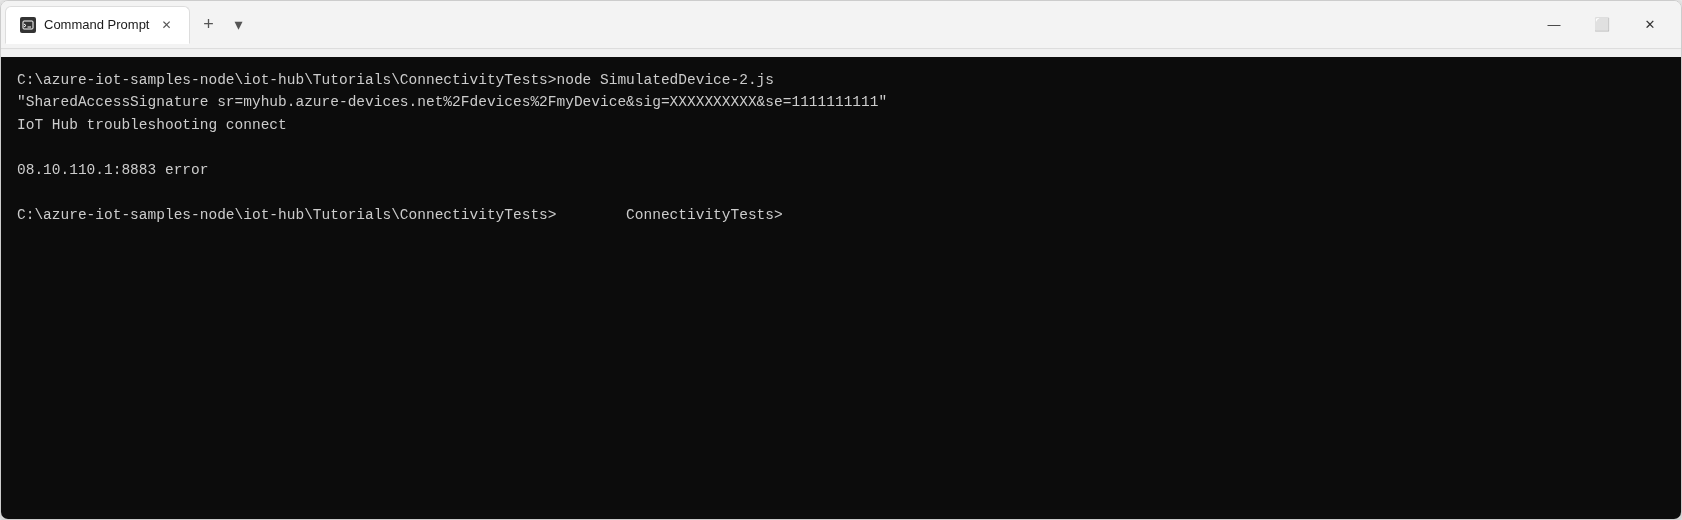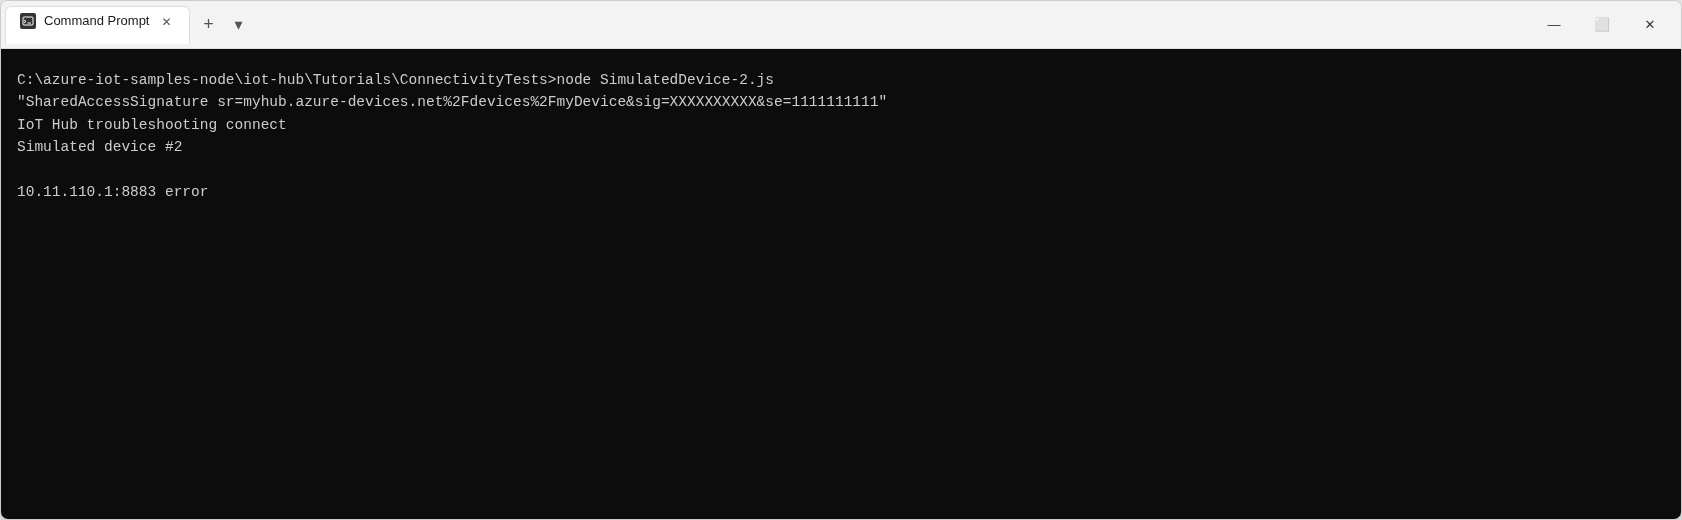--- a/index.html
+++ b/index.html
@@ -32,21 +32,21 @@
       align-items: center;
       background: #f3f3f3;
       height: 48px;
       padding: 0 4px;
       flex-shrink: 0;
       border-bottom: 1px solid #ddd;
     }
 
     .tab {
       display: flex;
-      align-items: flex-start;
+      align-items: center;
       gap: 8px;
       padding: 6px 14px;
       background: #ffffff;
       border-radius: 6px 6px 0 0;
       border: 1px solid #ddd;
       border-bottom: 1px solid #fff;
       margin-right: 2px;
       height: 38px;
       cursor: pointer;
     }
@@ -126,26 +126,27 @@
       justify-content: center;
       font-size: 13px;
       color: #333;
       cursor: pointer;
       border-radius: 4px;
     }
 
     .terminal-body {
       flex: 1;
       background: #0c0c0c;
-      padding: 20px 16px;
+      padding: 12px 16px;
       overflow: hidden;
       font-family: 'Consolas', 'Courier New', monospace;
       font-size: 14.5px;
       color: #cccccc;
       line-height: 1.55;
+      margin-top: 8px;
     }
 
     .terminal-line {
       white-space: pre;
       display: block;
     }
 
     .terminal-line.empty {
       height: 1.55em;
     }
@@ -174,18 +175,18 @@
       <div class="win-btn">⬜</div>
       <div class="win-btn close">✕</div>
     </div>
   </div>
 
   <div class="terminal-body">
 
   <span class="terminal-line">C:\azure-iot-samples-node\iot-hub\Tutorials\ConnectivityTests&gt;node SimulatedDevice-2.js</span>
       <span class="terminal-line">"SharedAccessSignature sr=myhub.azure-devices.net%2Fdevices%2FmyDevice&amp;sig=XXXXXXXXXX&amp;se=1111111111"</span>
       <span class="terminal-line">IoT Hub troubleshooting connect</span>
-      <span class="terminal-line">Simulated device #2</span>
       <span class="terminal-line empty"></span>
-      <span class="terminal-line">10.11.110.1:8883 error</span>
+      <span class="terminal-line">08.10.110.1:8883 error</span>
       <span class="terminal-line empty"></span>
+      <span class="terminal-line">C:\azure-iot-samples-node\iot-hub\Tutorials\ConnectivityTests&gt;        ConnectivityTests&gt;</span>
     </div>
 </div>
 
 </body></html>

